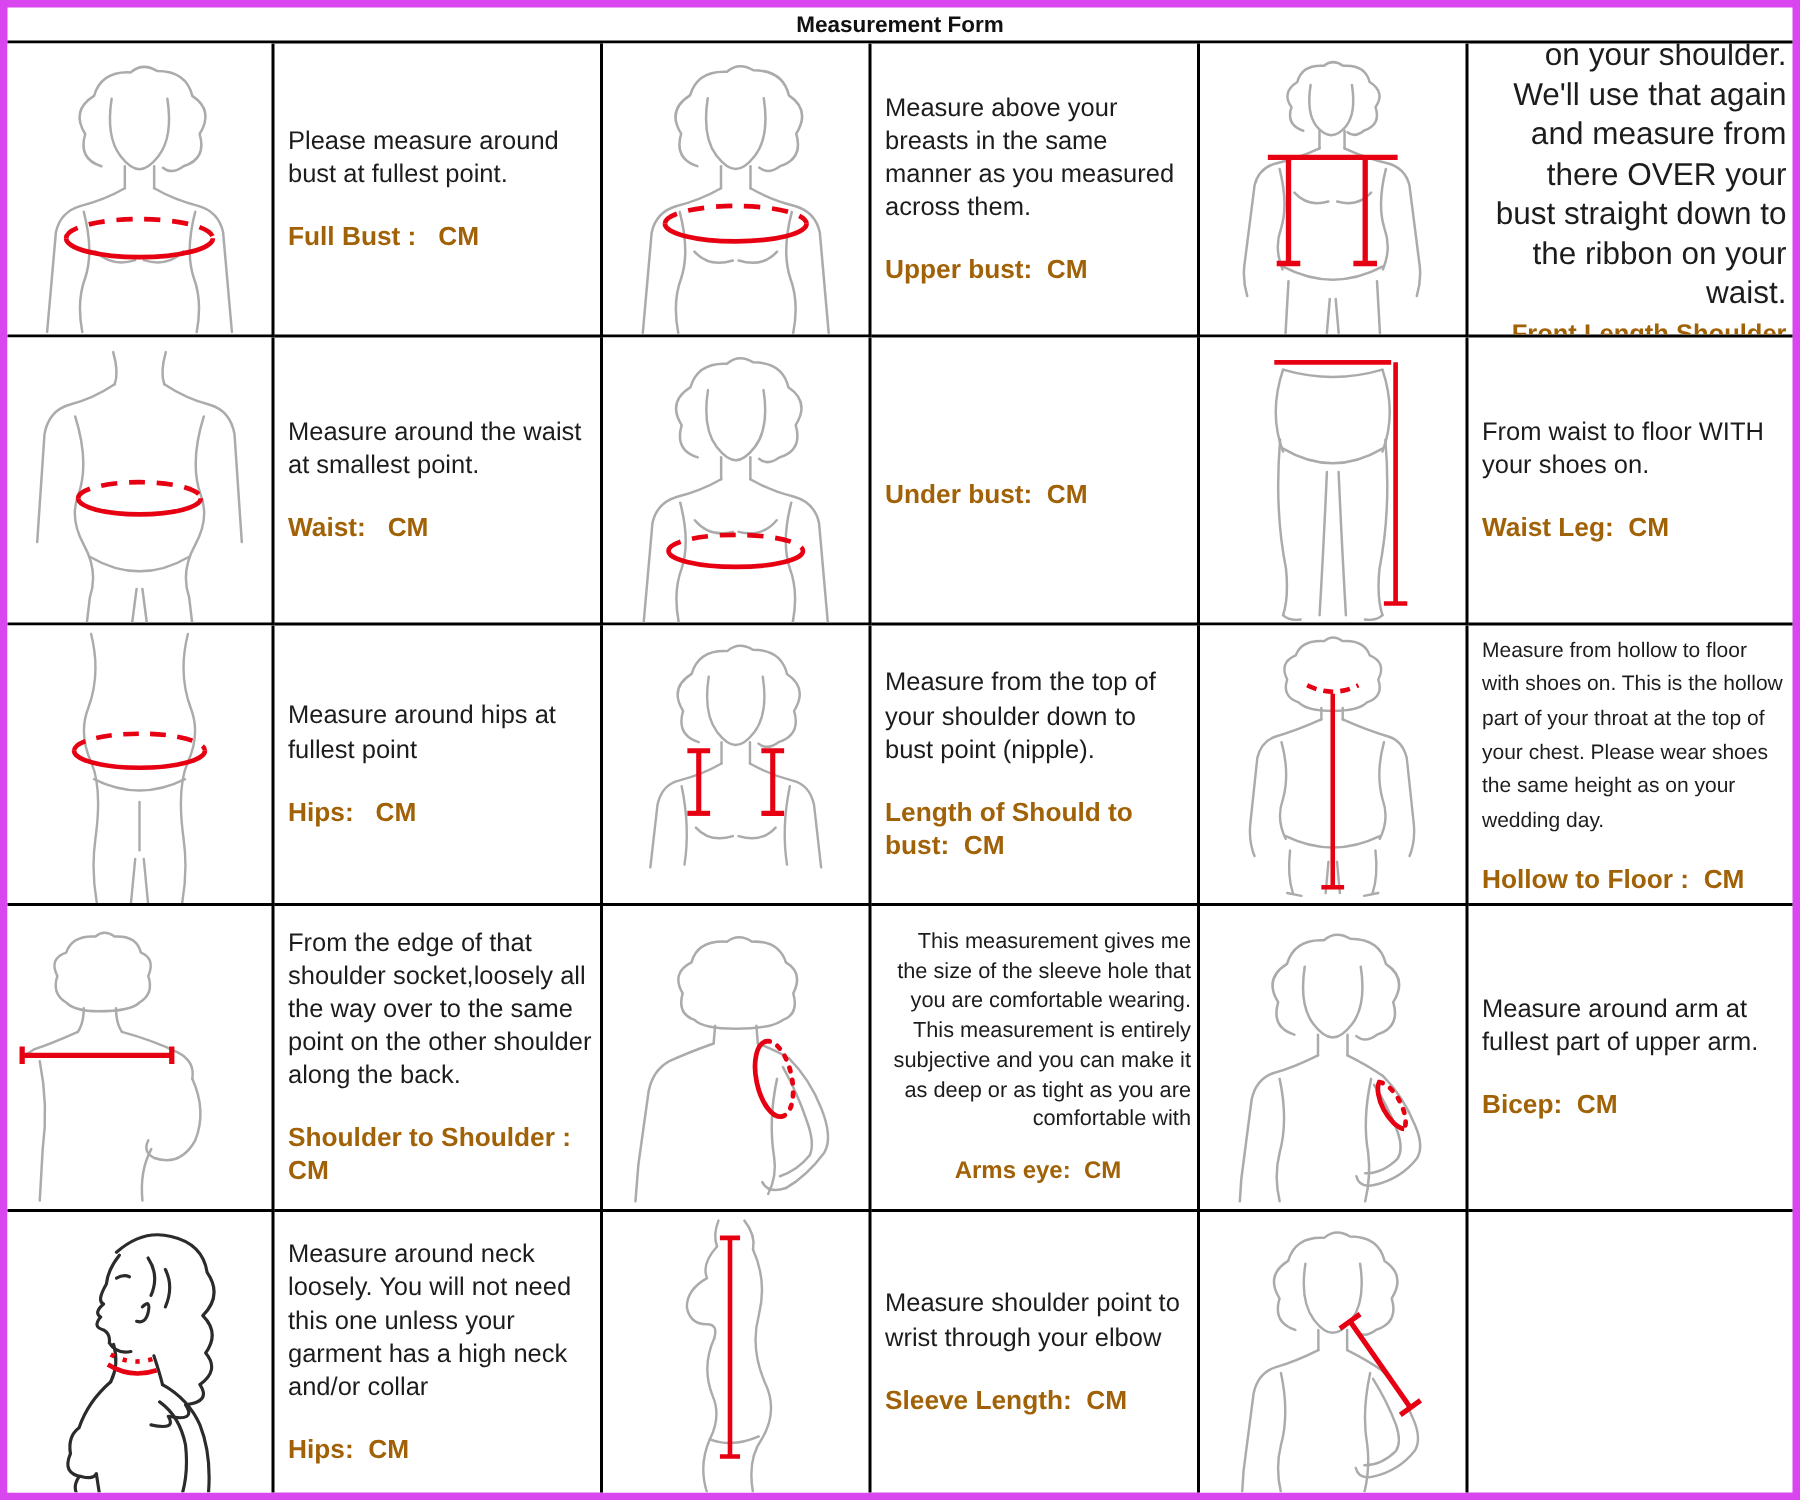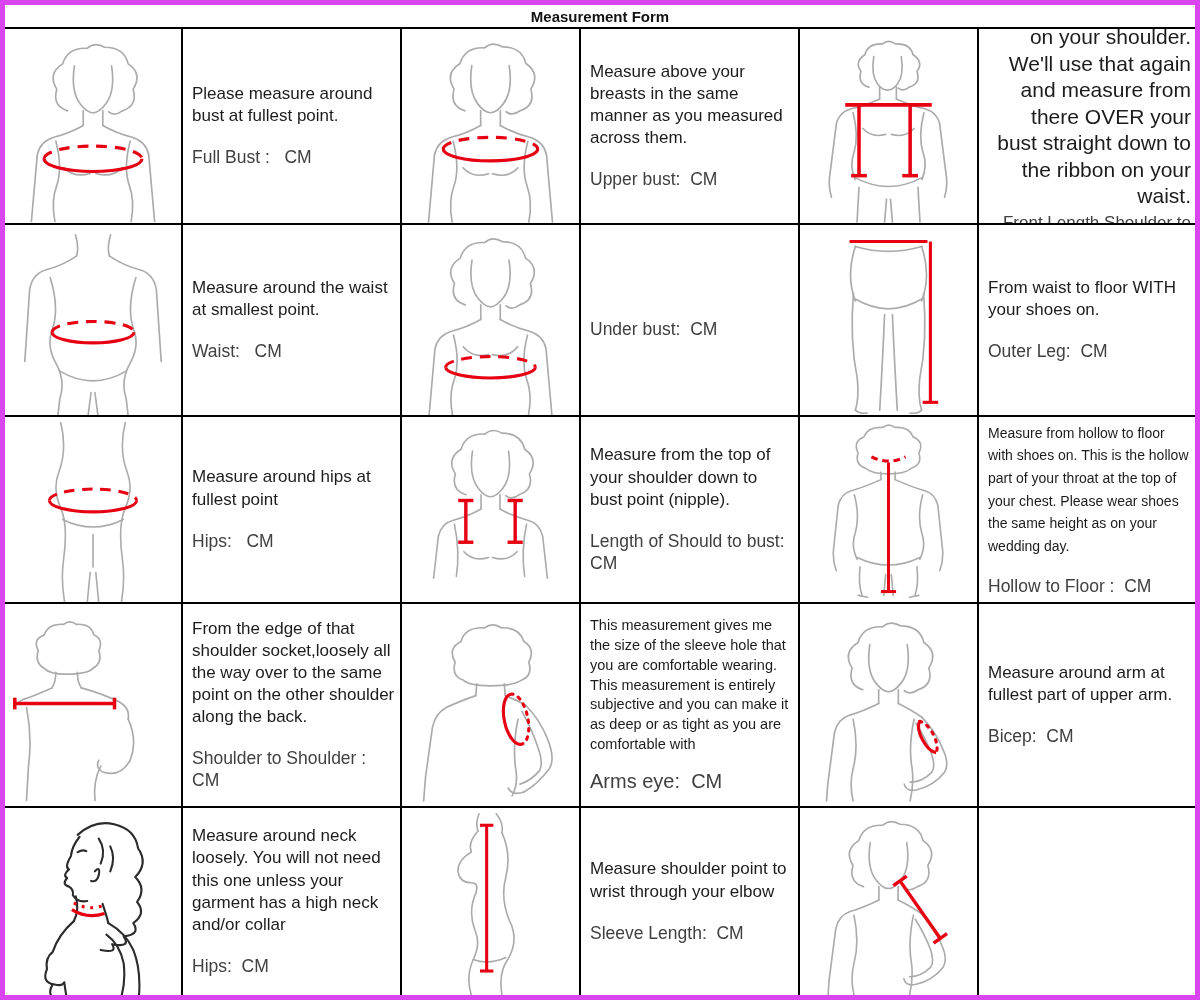--- a/index.html
+++ b/index.html
@@ -22,28 +22,28 @@
   .cell{border-right:2px solid #000;border-bottom:2px solid #000;overflow:hidden;}
   .cell.col-last{border-right:none;}
   .cell.row-last{border-bottom:none;}
   .fig-cell{background:#fff;}
   .fig-cell svg{width:100%;height:100%;display:block;}
   .text-cell{
     display:flex;flex-direction:column;justify-content:center;
     padding:6px 4px 6px 9px;box-sizing:border-box;
   }
   .desc{margin:0;font-size:17px;line-height:1.3;white-space:pre-wrap;color:#1c1c1c;}
-  .mlabel{margin:20px 0 0 0;font-weight:normal;font-size:17.5px;line-height:1.25;white-space:pre-wrap;color:#404040;}
+  .mlabel{margin:20px 0 0 0;font-weight:bold;font-size:17.5px;line-height:1.25;white-space:pre-wrap;color:#a16207;}
   
   .compact .desc{font-size:21px;line-height:1.26;text-align:right;}
   .compact .mlabel{margin-top:2px;font-size:17px;text-align:right;}
   .smalltext .desc{font-size:14px;line-height:1.62;}
   .smalltext .mlabel{margin-top:18px;}
-  .dense .desc{font-size:14.5px;line-height:1.36;}
-  .dense .mlabel{margin-top:14px;font-size:20px;}
+  .dense .desc{font-size:14.5px;line-height:1.36;text-align:right;}
+  .dense .mlabel{margin-top:14px;font-size:16px;text-align:center;}
   
   .sk{stroke:#ababab;fill:none;stroke-width:1.7;stroke-linecap:round;stroke-linejoin:round;}
   .dk{stroke:#2b2b2b;fill:none;stroke-width:2.2;stroke-linecap:round;stroke-linejoin:round;}
   .rd{stroke:#e60012;fill:none;stroke-width:3.2;stroke-linecap:butt;}
   .rdw{stroke:#e60012;fill:none;stroke-width:3.6;stroke-linecap:butt;}
   .rdash{stroke-dasharray:11 8;}
   .rdot{stroke-dasharray:2.5 6;stroke-linecap:round;}
 </style>
 </head>
 <body>
@@ -198,21 +198,21 @@
       </g>
       <g>
         <path class="rd" d="M50 17 L130 17"></path>
         <path class="rd" d="M133 17 L133 182"></path>
         <path class="rd" d="M125 182 L141 182"></path>
       </g>
     </svg>
   </div>
   <div class="cell text-cell col-last">
     <p class="desc">From waist to floor WITH your shoes on.</p>
-    <p class="mlabel">Outer Leg:  CM</p>
+    <p class="mlabel">Waist Leg:  CM</p>
   </div>
 
   <div class="cell fig-cell">
     <svg viewBox="0 0 180 195" aria-label="hips-figure">
       <g class="sk">
         <path d="M56 6 Q63 34 54 58 Q47 76 56 96 Q64 114 59 150 Q56 172 60 195"></path>
         <path d="M124 6 Q117 34 126 58 Q133 76 124 96 Q116 114 121 150 Q124 172 120 195"></path>
         <path d="M58 108 Q90 124 122 108"></path>
         <path d="M90 124 L90 158"></path>
         <path d="M87 164 L84 195"></path>

